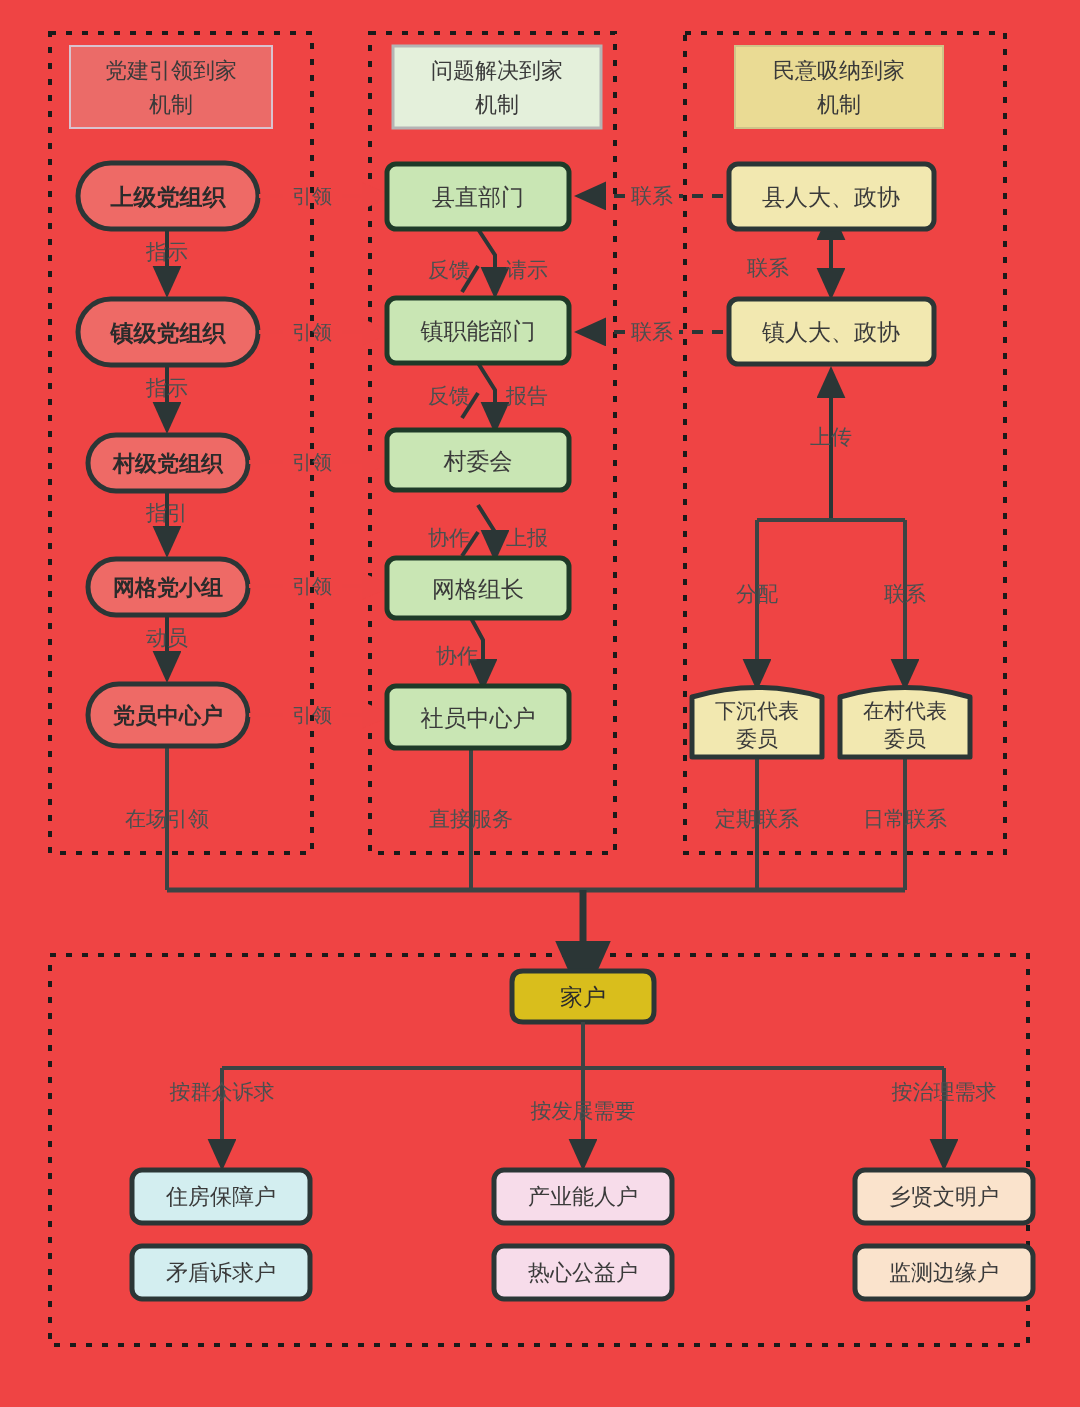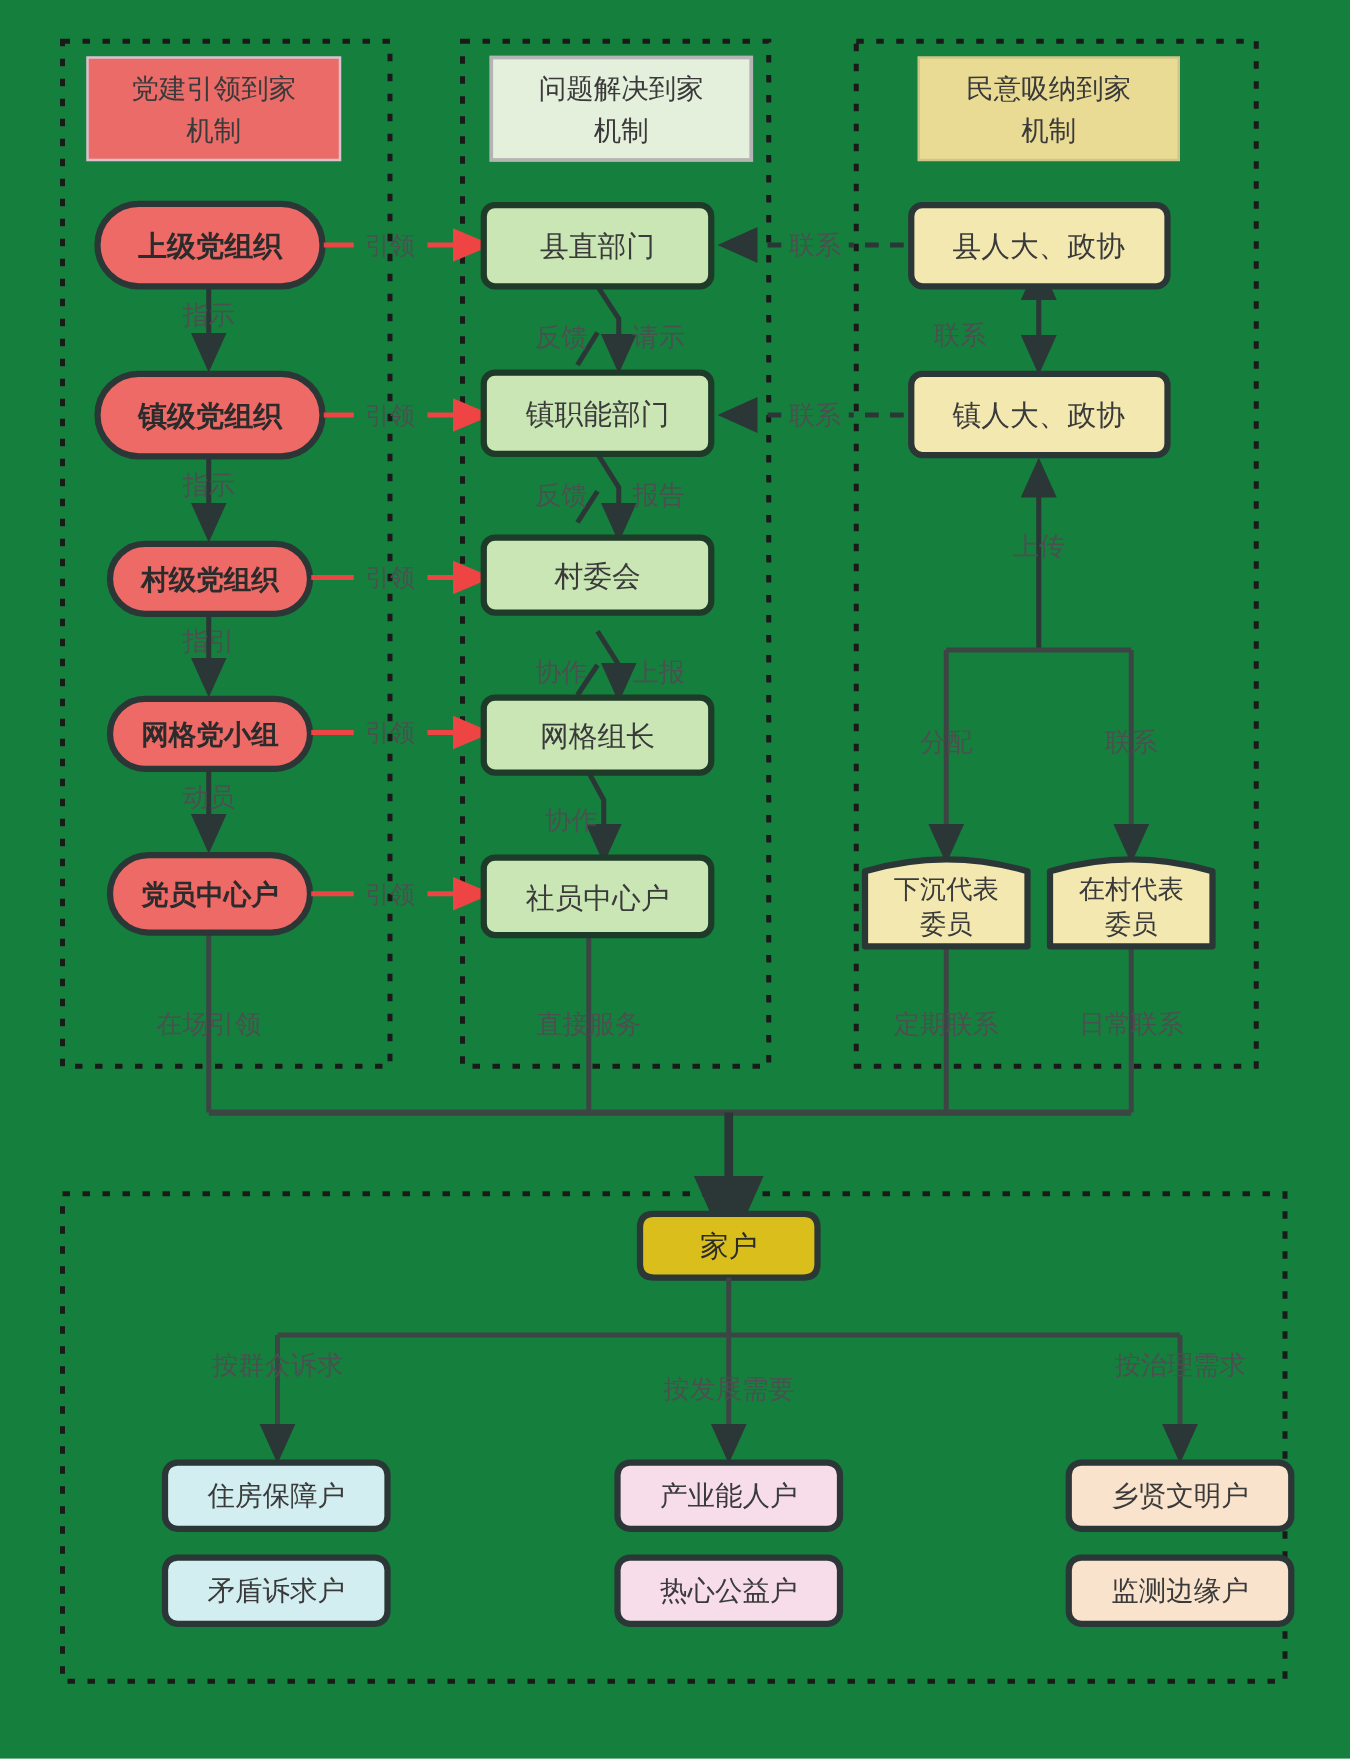--- a/index.html
+++ b/index.html
@@ -1,17 +1,17 @@
 <!DOCTYPE html>
 <html><head>
 <meta charset="utf-8">
 <style>
   html,body{margin:0;padding:0;background:#ffffff;}
   body{font-family:"Liberation Sans","DejaVu Sans",sans-serif;}
-  #stage{position:relative;width:1080px;height:1407px;background:#15803d;overflow:hidden;}
+  #stage{position:relative;width:1080px;height:1407px;background:#ef4444;overflow:hidden;}
   svg{display:block;}
   .lbl{font-family:"Liberation Sans","DejaVu Sans",sans-serif;}
 </style>
 </head>
 <body>
 
 <div id="stage">
 <svg width="1080" height="1407" viewBox="0 0 1080 1407" xmlns="http://www.w3.org/2000/svg">
   <defs>
     <marker id="ahDark" markerWidth="10" markerHeight="10" refX="7.5" refY="4" orient="auto" markerUnits="strokeWidth">

